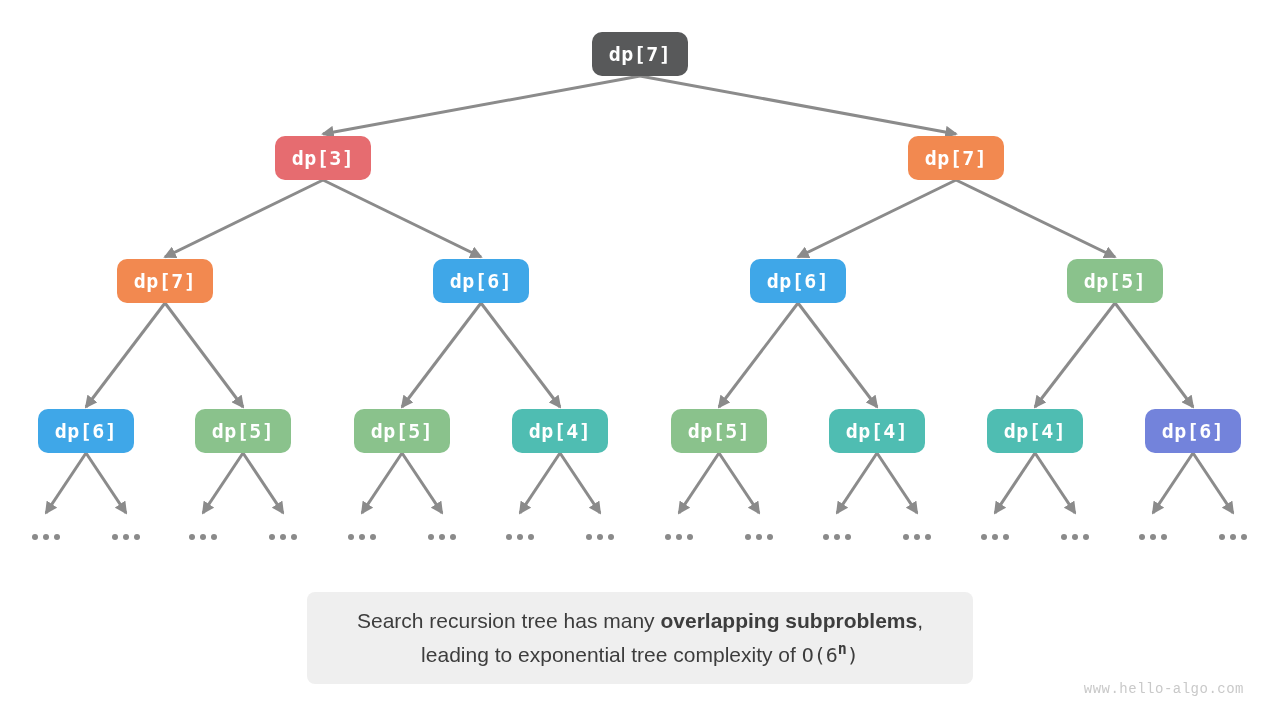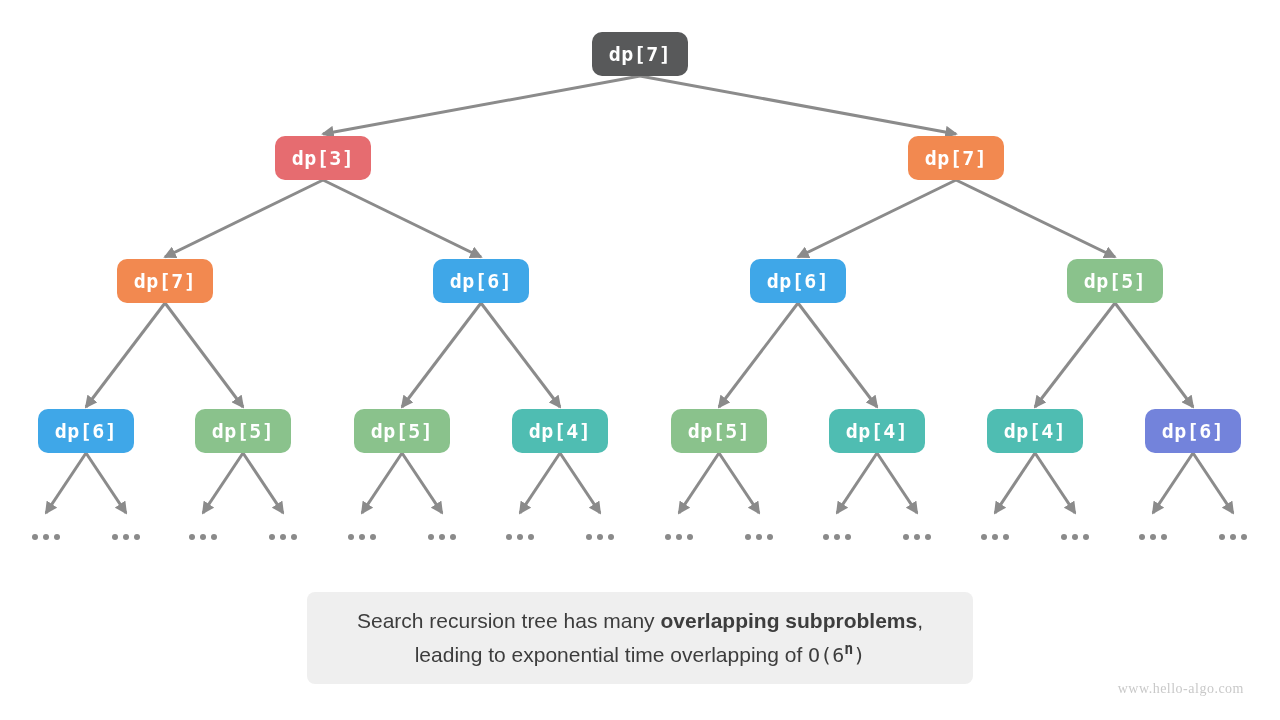--- a/index.html
+++ b/index.html
@@ -54,21 +54,21 @@
     font-size: 20px;
   }
   #caption sup {
     font-weight: bold;
     font-size: 15px;
     line-height: 0;
   }
   #watermark {
     position: absolute;
     right: 36px; bottom: 23px;
-    font-family: Liberation Serif, serif;
+    font-family: Liberation Mono, monospace;
     font-size: 14px;
     letter-spacing: 0.5px;
   }
 </style>
 </head>
 <body>
 
 <div id="canvas" style="background: rgb(255, 255, 255);">
 
   <svg id="edges" xmlns="http://www.w3.org/2000/svg">
@@ -207,19 +207,19 @@
       <div class="node" style="left: 829px; top: 409px; background: rgb(79, 189, 178); color: rgb(255, 255, 255);">dp[4]</div>
       <div class="node" style="left: 987px; top: 409px; background: rgb(79, 189, 178); color: rgb(255, 255, 255);">dp[4]</div>
       <div class="node" style="left: 1145px; top: 409px; background: rgb(115, 131, 219); color: rgb(255, 255, 255);">dp[6]</div>
     </div>
 
   <div id="caption" style="background: rgb(239, 239, 239); color: rgb(61, 61, 61);">
     <div>
       <span>Search recursion tree has many </span><b>overlapping subproblems</b><span>,</span>
     </div>
     <div>
-      <span>leading to exponential time overlapping of </span><span class="mono"><span>O(6</span><sup>n</sup><span>)</span></span>
+      <span>leading to exponential tree complexity of </span><span class="mono"><span>O(6</span><sup>n</sup><span>)</span></span>
     </div>
   </div>
 
   <div id="watermark" style="color: rgb(201, 201, 201);">www.hello-algo.com</div>
 
 </div>
 
 </body></html>

